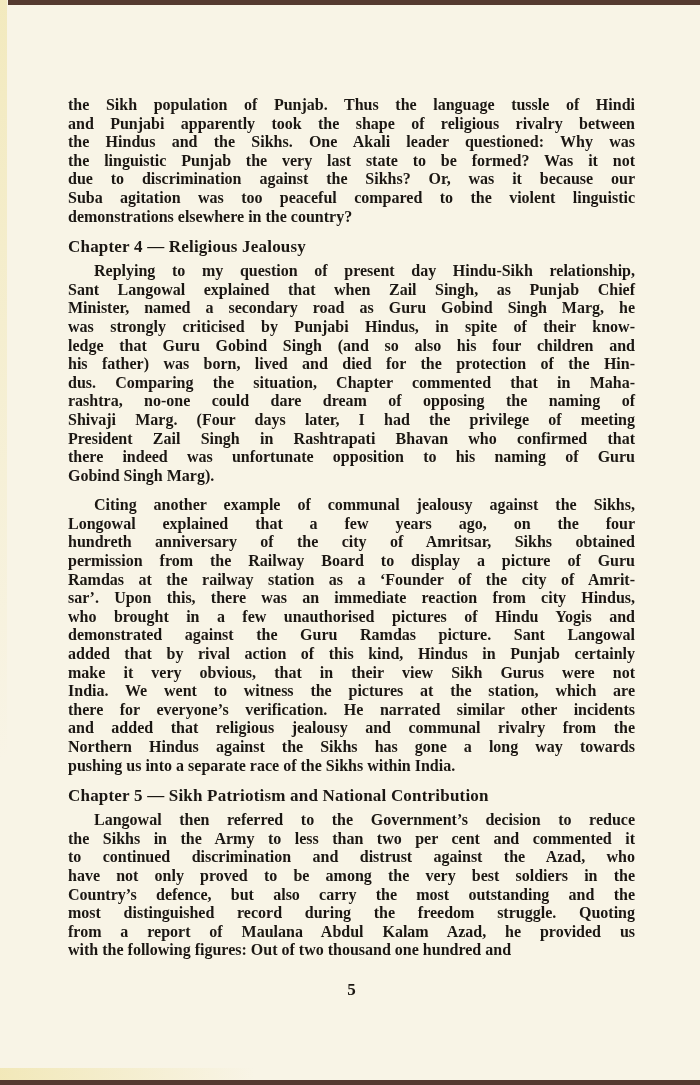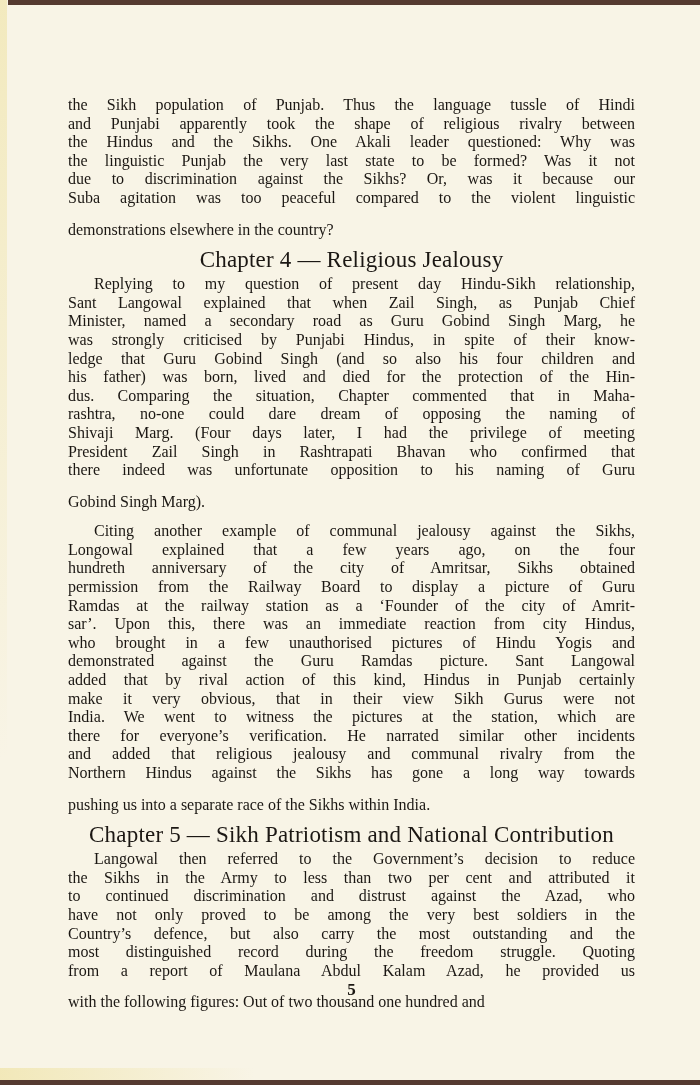--- a/index.html
+++ b/index.html
@@ -52,29 +52,30 @@
 
   .para {
     font-size: 16px;
     line-height: 18.6px;
     margin-bottom: 11px;
   }
   .line {
     text-align: justify;
     text-align-last: justify;
     white-space: normal;
+    font-weight: bold;
   }
-  .line.last { text-align-last: left; margin-top: 13px; }
+  .line.last { text-align-last: left; }
   .line.indent { text-indent: 26px; }
 
   .heading {
-    font-size: 23px;
-    font-weight: normal;
+    font-size: 17px;
+    font-weight: bold;
     line-height: 19px;
-    text-align: center;
+    text-align: left;
     margin: 10px 0 6px 0;
     letter-spacing: 0.2px;
   }
 
   .page-number {
     position: absolute;
     left: 68px;
     width: 567px;
     top: 980px;
     text-align: center;
@@ -129,21 +130,21 @@
         <div class="line">make it very obvious, that in their view Sikh Gurus were not</div>
         <div class="line">India. We went to witness the pictures at the station, which are</div>
         <div class="line">there for everyone’s verification. He narrated similar other incidents</div>
         <div class="line">and added that religious jealousy and communal rivalry from the</div>
         <div class="line">Northern Hindus against the Sikhs has gone a long way towards</div>
         <div class="line last">pushing us into a separate race of the Sikhs within India.</div>
       </div>
       <div class="heading">Chapter 5 — Sikh Patriotism and National Contribution</div>
       <div class="para">
         <div class="line indent">Langowal then referred to the Government’s decision to reduce</div>
-        <div class="line">the Sikhs in the Army to less than two per cent and attributed it</div>
+        <div class="line">the Sikhs in the Army to less than two per cent and commented it</div>
         <div class="line">to continued discrimination and distrust against the Azad, who</div>
         <div class="line">have not only proved to be among the very best soldiers in the</div>
         <div class="line">Country’s defence, but also carry the most outstanding and the</div>
         <div class="line">most distinguished record during the freedom struggle. Quoting</div>
         <div class="line">from a report of Maulana Abdul Kalam Azad, he provided us</div>
         <div class="line last">with the following figures: Out of two thousand one hundred and</div>
       </div>
     </div>
 
   <div class="page-number">5</div>

